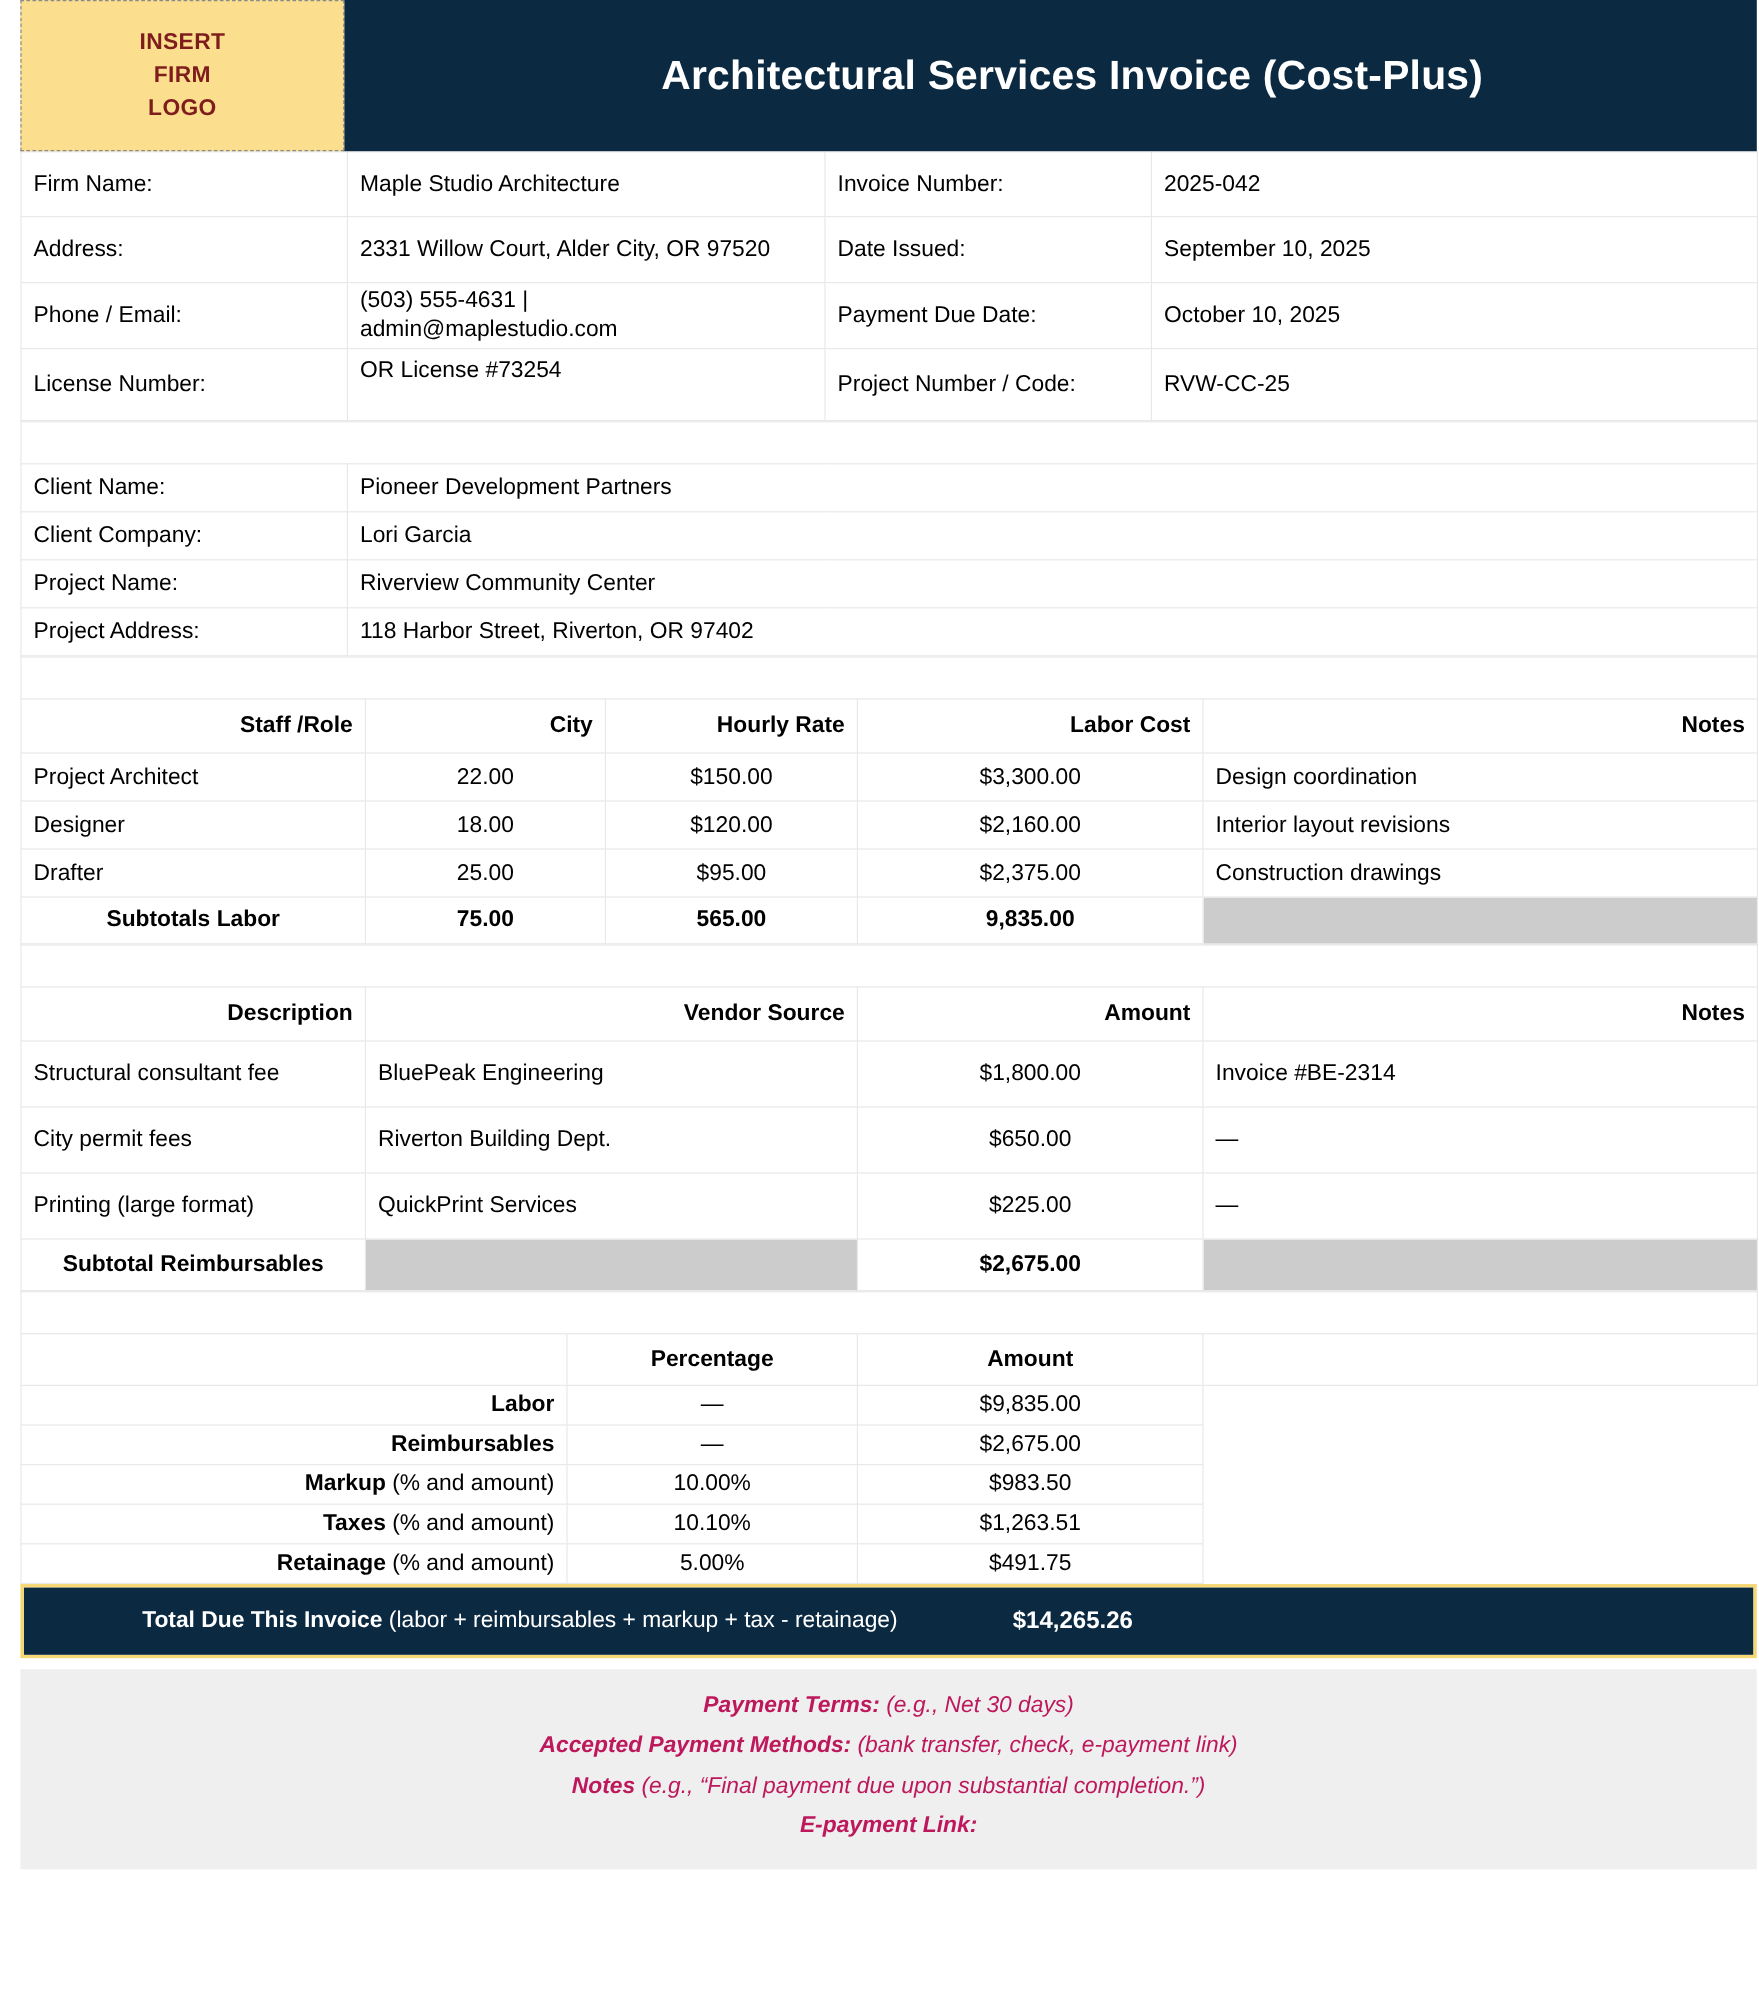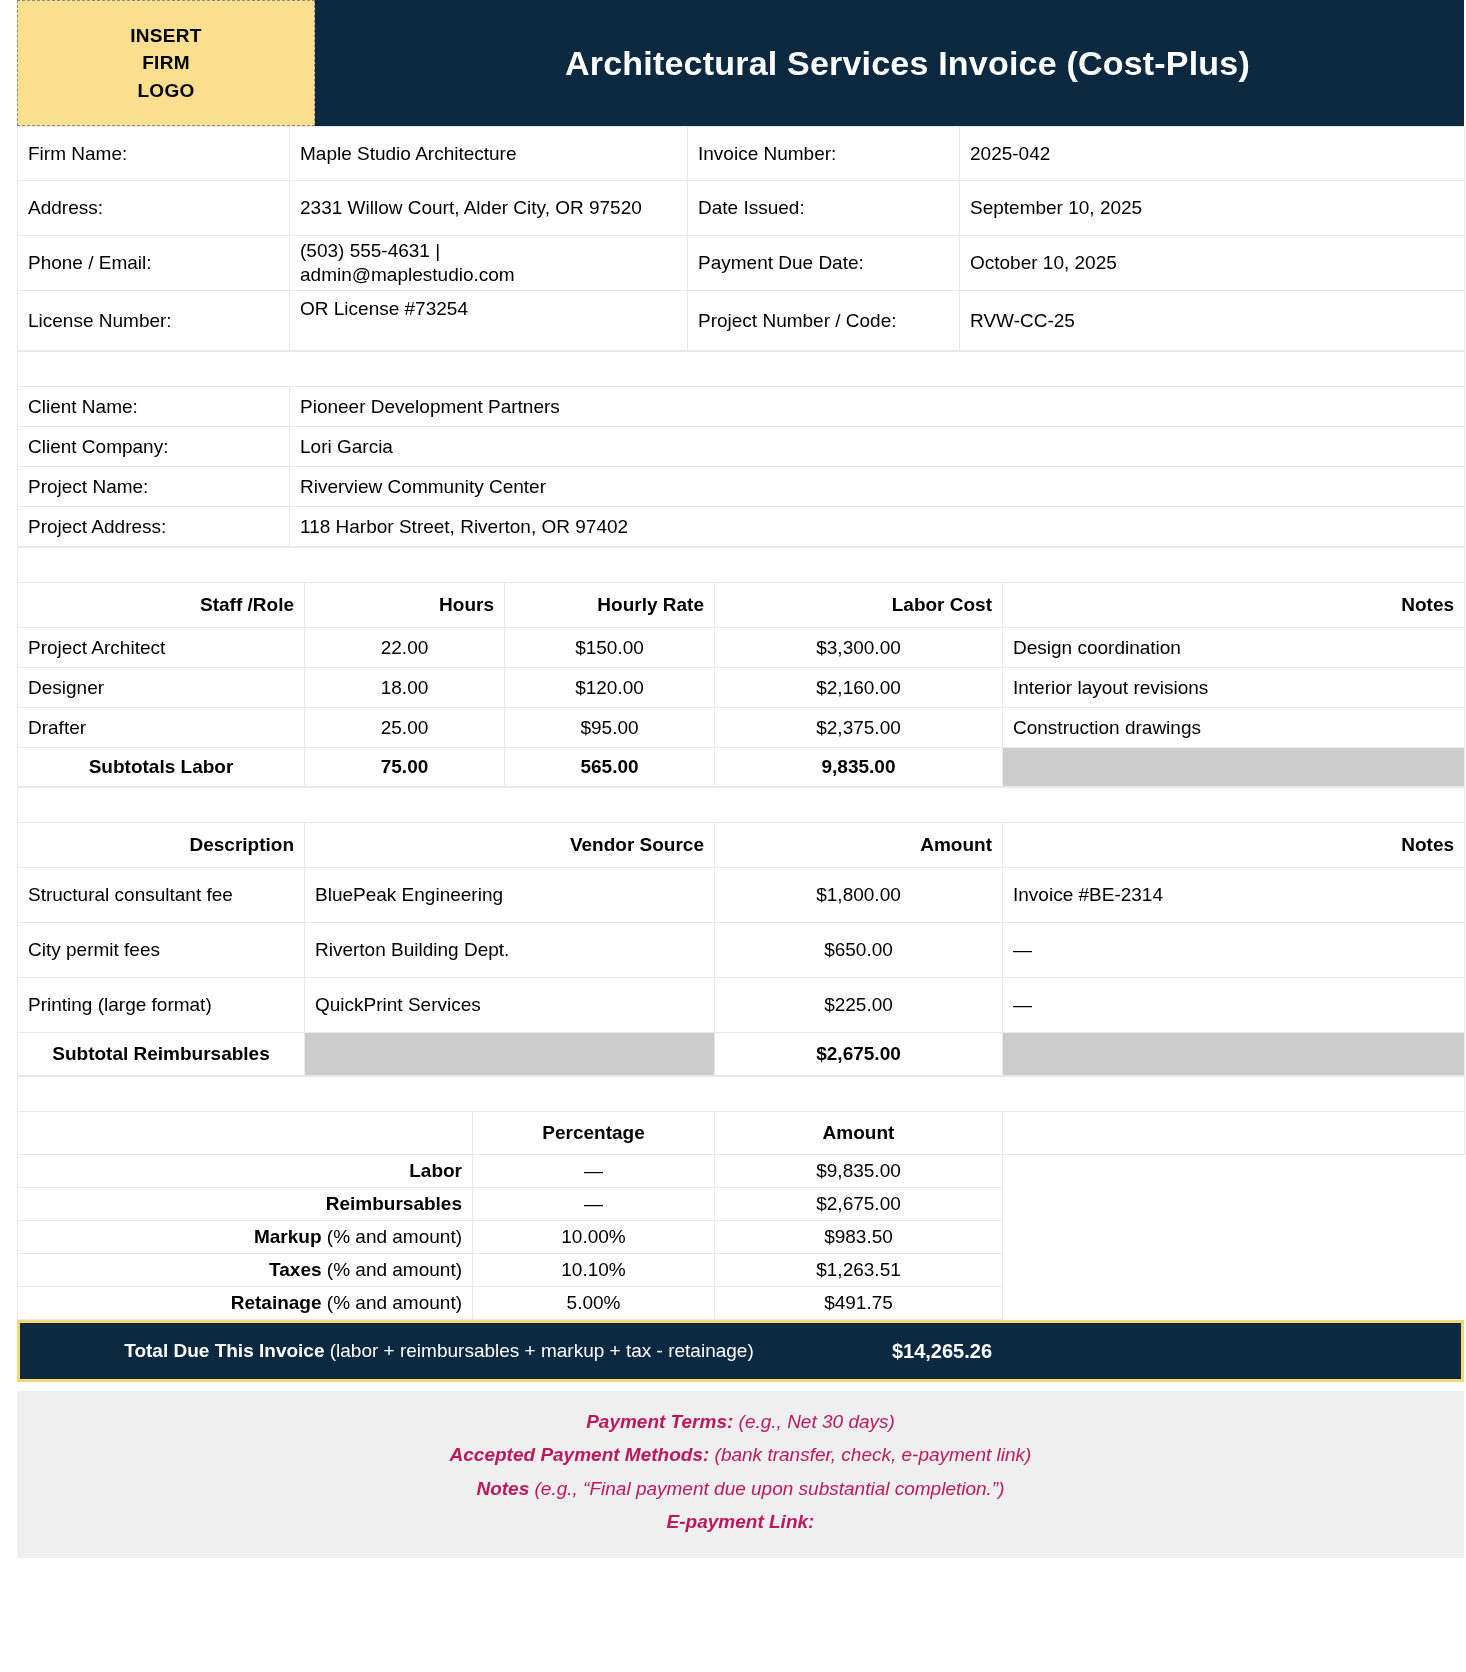--- a/index.html
+++ b/index.html
@@ -35,33 +35,33 @@
   }
 
   
   .headerband {
     display: flex;
     width: 1447px;
     margin-left: 17px;
     height: 126px;
   }
   .logo-box {
-    width: 298px;
+    width: 270px;
     background: #fbdf8e;
     border: 1px dashed #8a8a8a;
     box-sizing: border-box;
     display: flex;
     flex-direction: column;
     align-items: center;
     justify-content: center;
     font-weight: bold;
     font-size: 19px;
     line-height: 1.45;
     letter-spacing: .3px;
-    color: #000000;
+    color: #7f1d1d;
   }
   .title-box {
     flex: 1;
     background: #0b2a42;
     color: #ffffff;
     display: flex;
     align-items: center;
     justify-content: center;
     font-size: 34px;
     font-weight: bold;
@@ -141,26 +141,25 @@
   }
   .totalbar {
     display: flex;
     background: #0b2a42;
     color: #ffffff;
     min-height: 56px;
     align-items: center;
   }
   .totalbar .tlabel {
     width: 742px;
-    text-align: center;
+    text-align: right;
     font-size: 19px;
     padding: 6px 14px;
     box-sizing: border-box;
     line-height: 1.3;
-    margin-left: 48px;
   }
   .totalbar .tlabel b { font-weight: bold; }
   .totalbar .tamount {
     width: 264px;
     text-align: center;
     font-weight: bold;
     font-size: 20px;
   }
   .totalbar .tfill { flex: 1; }
 
@@ -269,21 +268,21 @@
       <col style="width:210px">
         <col style="width:288px">
         <col style="width:462px">
     </colgroup>
     <tbody>
       <tr class="secbar">
         <td colspan="5">Labor</td>
       </tr>
       <tr class="colhead">
         <td>Staff /Role</td>
-        <td>Hours</td>
+        <td>City</td>
         <td>Hourly Rate</td>
         <td>Labor Cost</td>
         <td>Notes</td>
       </tr>
 
       <tr class="datarow">
         <td>Project Architect</td>
         <td class="num">22.00</td>
         <td class="num">$150.00</td>
         <td class="num">$3,300.00</td>

